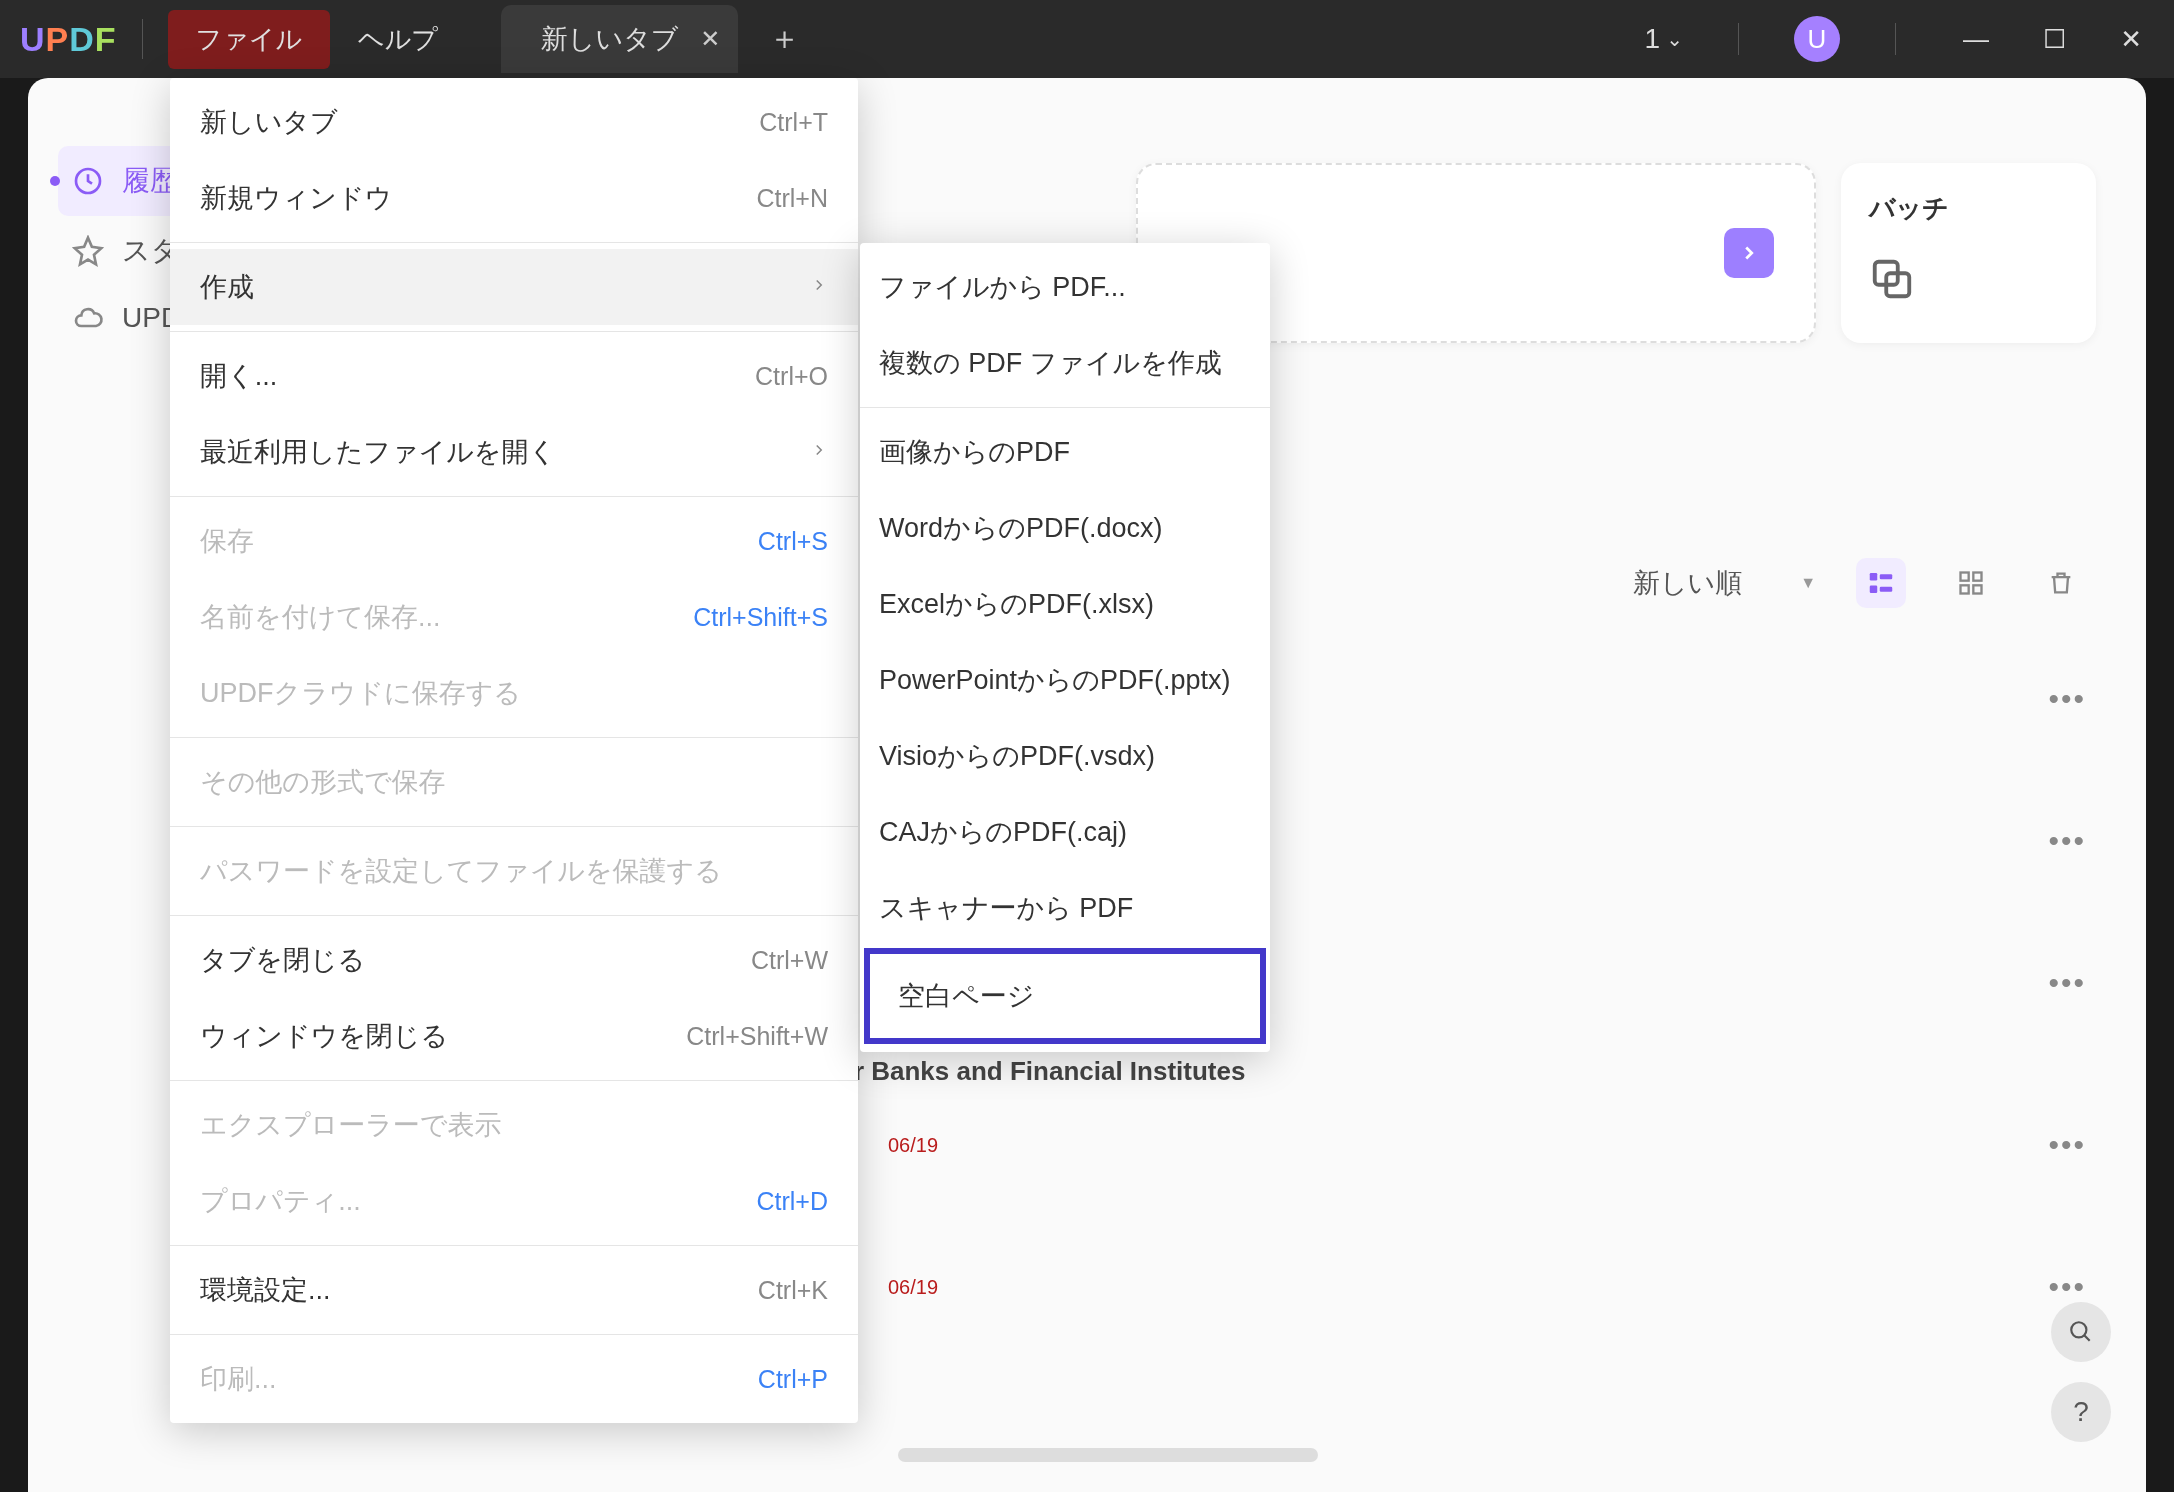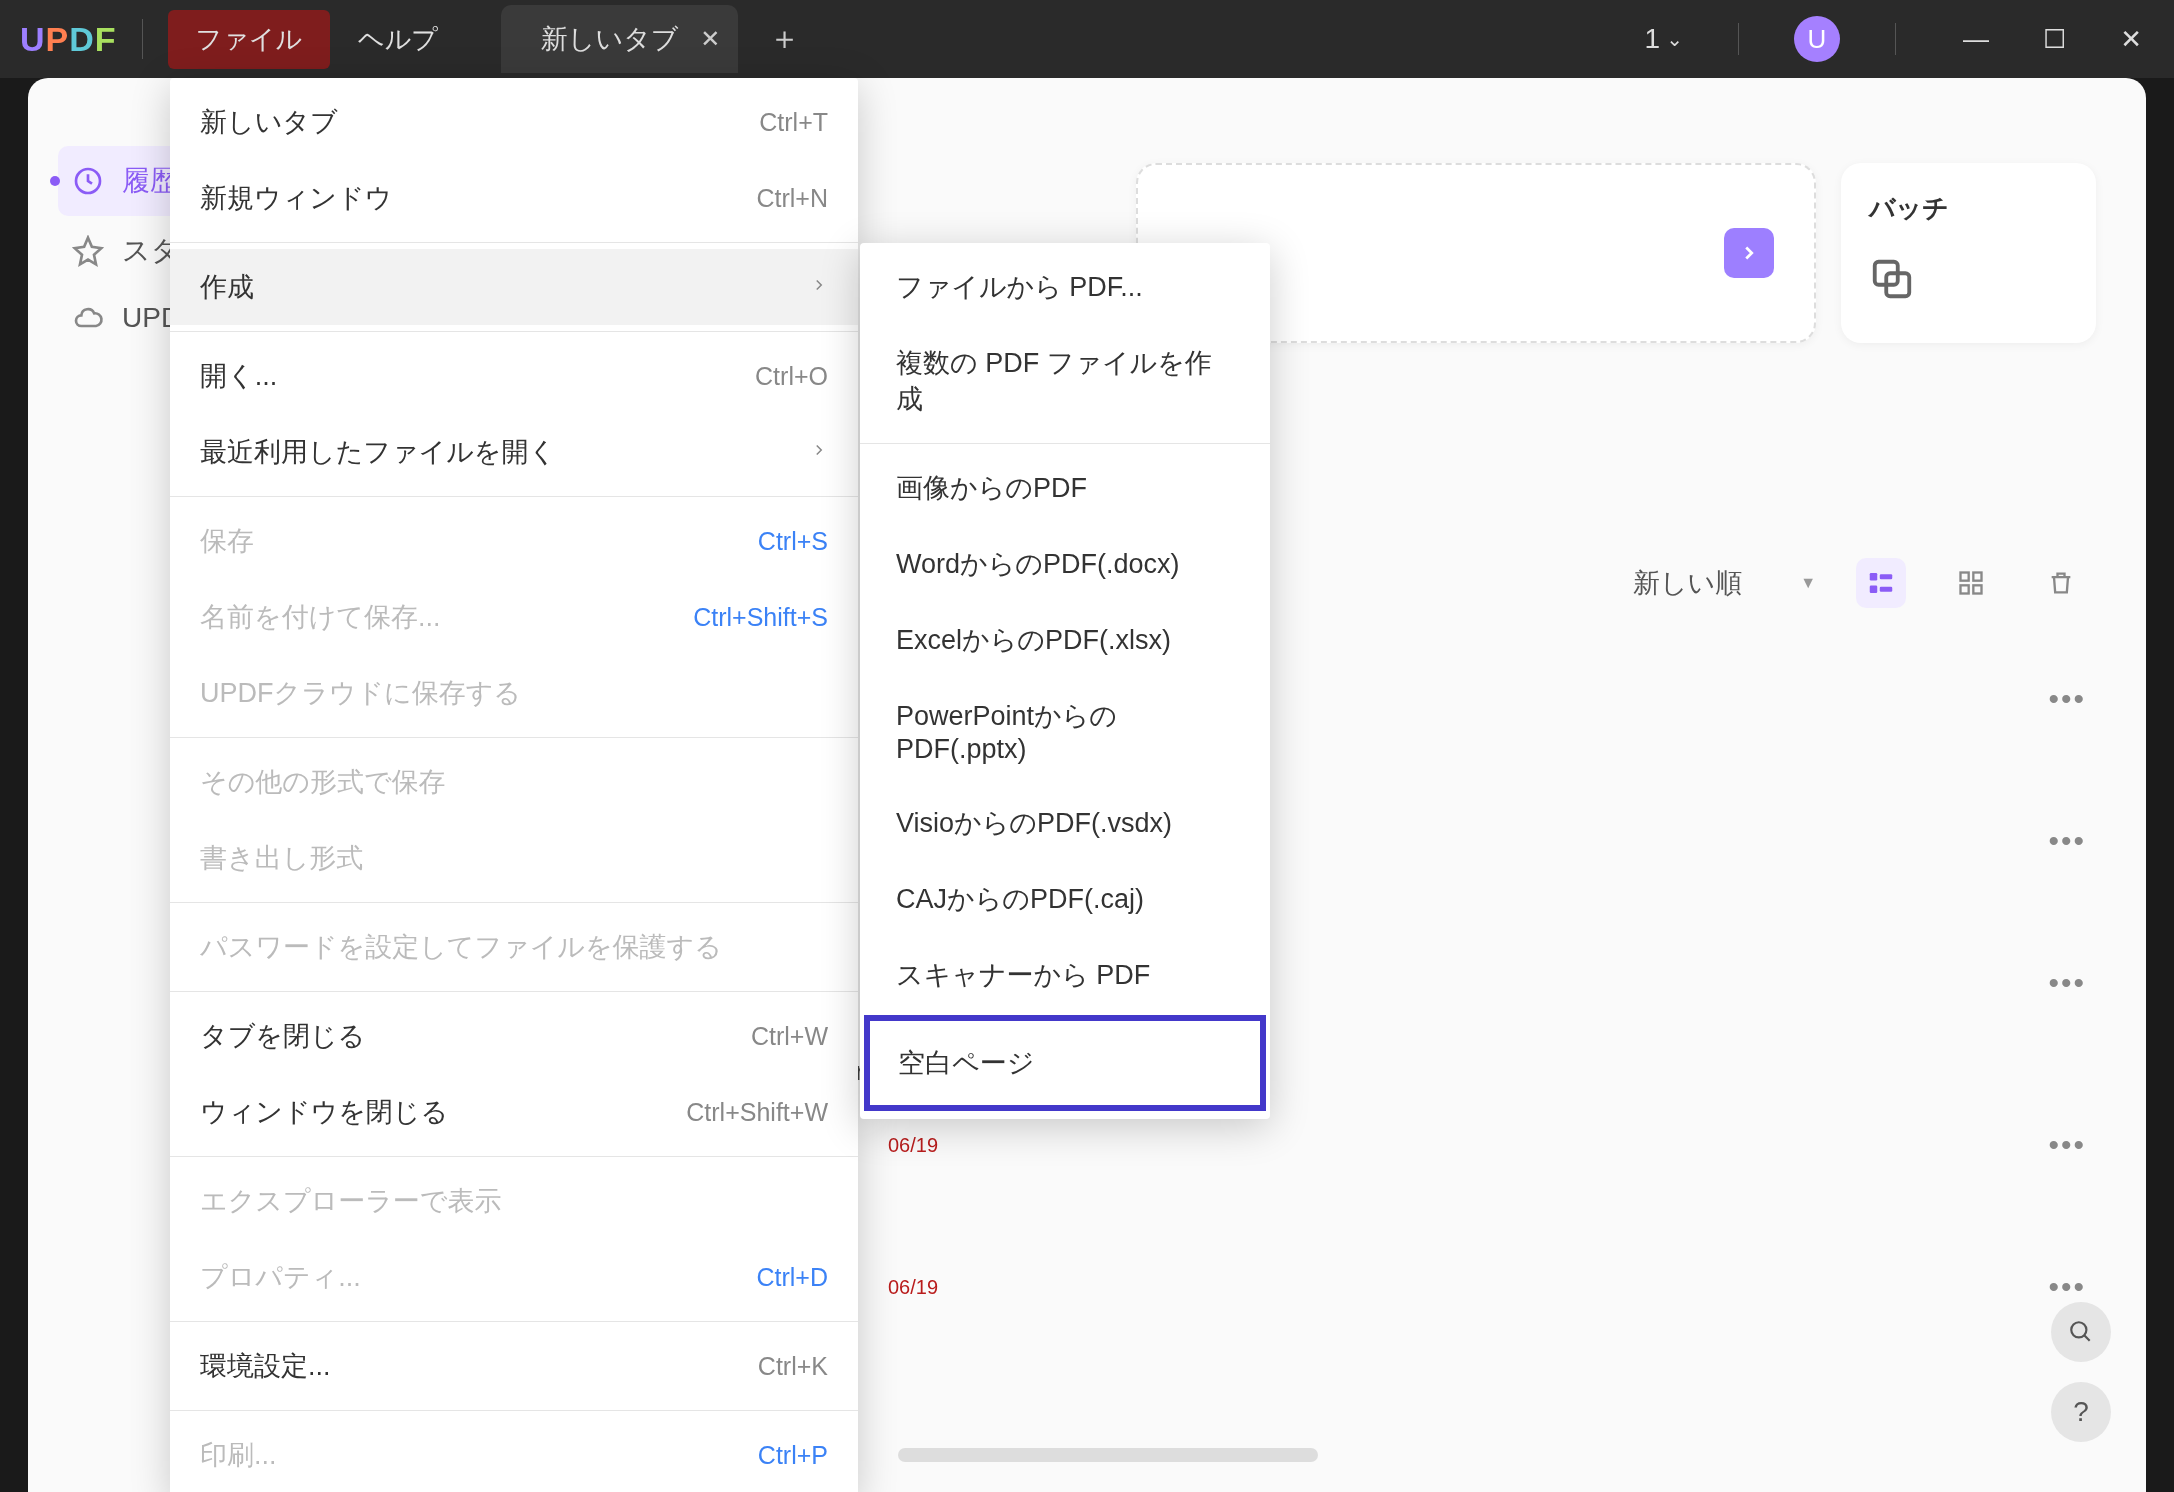--- a/index.html
+++ b/index.html
@@ -61,21 +61,21 @@
 .file-menu { position: absolute; top: 78px; left: 170px; width: 688px; background: white; box-shadow: 0 8px 40px rgba(0,0,0,0.2); border-radius: 4px; z-index: 100; padding: 6px 0; }
 .menu-item { display: flex; align-items: center; justify-content: space-between; padding: 20px 30px; font-size: 27px; color: #333; cursor: pointer; }
 .menu-item.hovered { background: #f2f2f2; }
 .menu-item.disabled { color: #bbb; }
 .menu-shortcut { color: #888; font-size: 25px; }
 .menu-item.disabled .menu-shortcut { color: #3b82f6; }
 .menu-arrow { color: #888; font-size: 22px; }
 .menu-sep { height: 1px; background: #e5e5e5; margin: 6px 0; }
 
 .sub-menu { position: absolute; top: 243px; left: 860px; width: 410px; background: white; box-shadow: 0 8px 40px rgba(0,0,0,0.2); border-radius: 4px; z-index: 101; padding: 6px 0; }
-.sub-item { padding: 20px 36px; font-size: 27px; color: #333; cursor: pointer; }
+.sub-item { padding: 20px 19px; font-size: 27px; color: #333; cursor: pointer; }
 .sub-item.highlighted { border: 6px solid #4338ca; margin: 2px 4px; padding: 24px 28px; }
 .sub-sep { height: 1px; background: #e5e5e5; margin: 6px 0; }
 
 svg { width: 100%; height: 100%; }
 </style>
 </head>
 <body>
 
 <div class="titlebar">
   <div class="logo">
@@ -258,23 +258,20 @@
     <div class="menu-item disabled">
       <span>名前を付けて保存...</span>
       <span class="menu-shortcut">Ctrl+Shift+S</span>
     </div>
     <div class="menu-item disabled">
       <span>UPDFクラウドに保存する</span>
     </div>
     <div class="menu-sep"></div>
     <div class="menu-item disabled">
       <span>その他の形式で保存</span>
-    </div>
-    <div class="menu-item disabled">
-      <span>書き出し形式</span>
     </div>
     <div class="menu-sep"></div>
     <div class="menu-item disabled">
       <span>パスワードを設定してファイルを保護する</span>
     </div>
     <div class="menu-sep"></div>
     <div class="menu-item">
       <span>タブを閉じる</span>
       <span class="menu-shortcut">Ctrl+W</span>
     </div>

